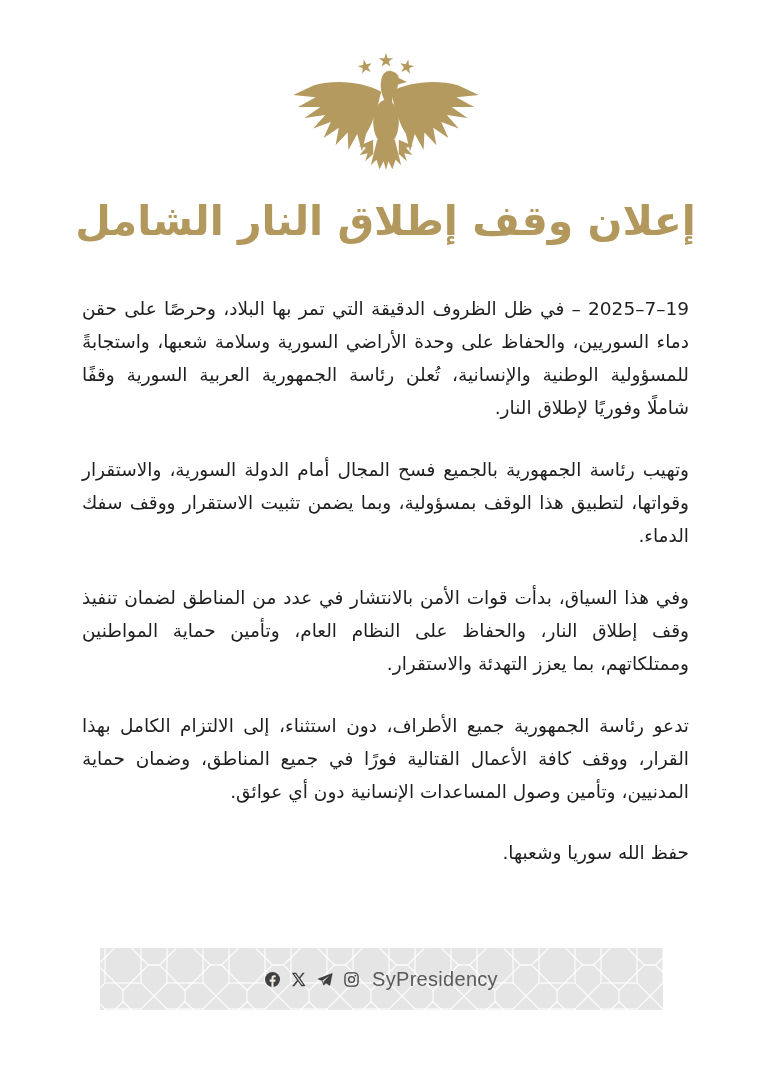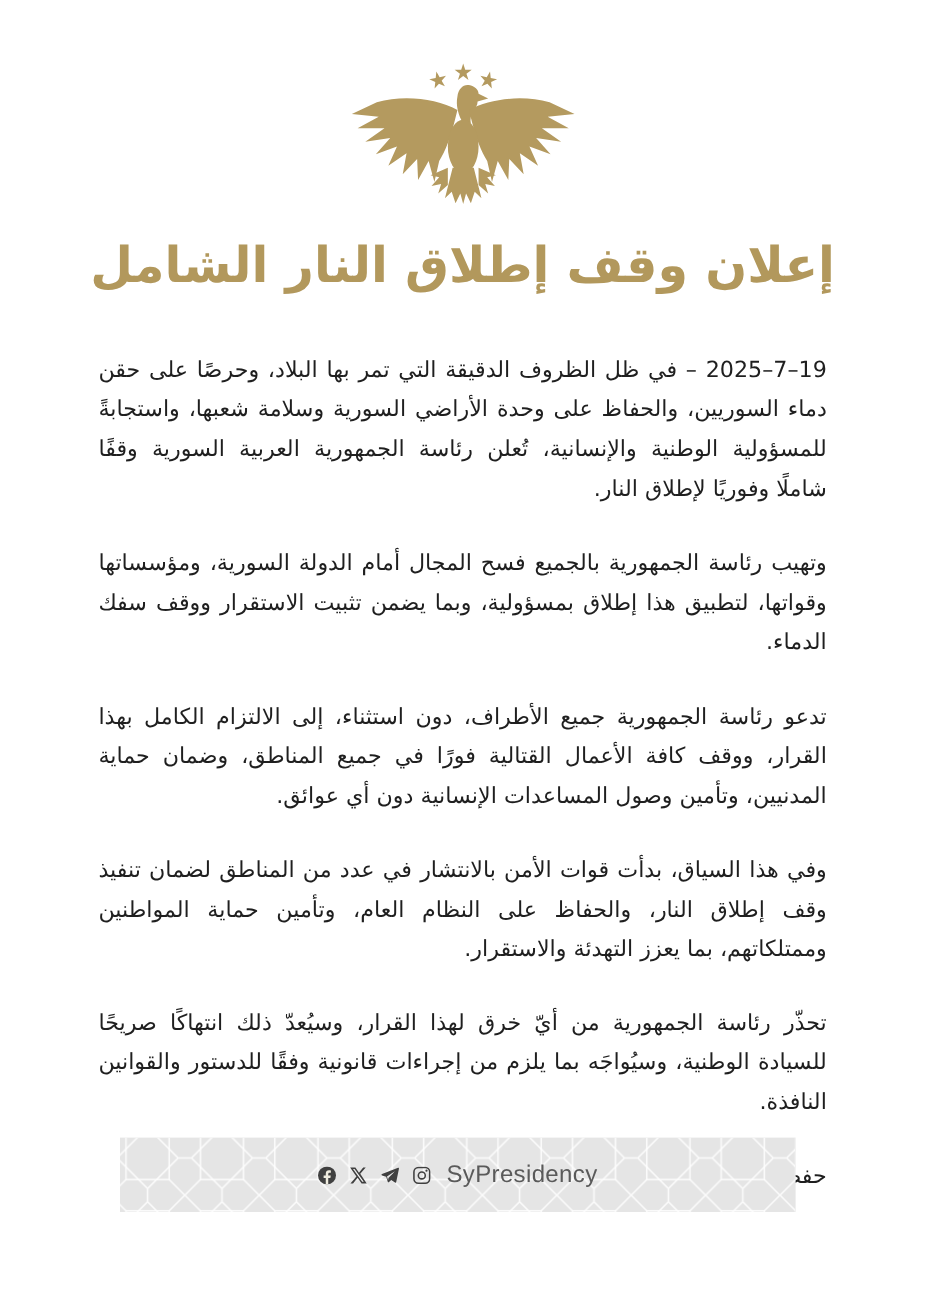--- a/index.html
+++ b/index.html
@@ -102,24 +102,23 @@
         <path d="M104,112 L86,120 L95,122 L87,131 L97,129 L94,139 L104,130 Z"></path>
         <path d="M136,112 L154,120 L145,122 L153,131 L143,129 L146,139 L136,130 Z"></path>
       </g>
     </svg>
   </div>
 
   <h1 class="doc-title">إعلان وقف إطلاق النار الشامل</h1>
 
   <div class="content">
     <p>19–7–2025 – في ظل الظروف الدقيقة التي تمر بها البلاد، وحرصًا على حقن دماء السوريين، والحفاظ على وحدة الأراضي السورية وسلامة شعبها، واستجابةً للمسؤولية الوطنية والإنسانية، تُعلن رئاسة الجمهورية العربية السورية وقفًا شاملًا وفوريًا لإطلاق النار.</p>
-    <p>وتهيب رئاسة الجمهورية بالجميع فسح المجال أمام الدولة السورية، ومؤسساتها وقواتها، لتطبيق هذا إطلاق بمسؤولية، وبما يضمن تثبيت الاستقرار ووقف سفك الدماء.</p>
+    <p>وتهيب رئاسة الجمهورية بالجميع فسح المجال أمام الدولة السورية، والاستقرار وقواتها، لتطبيق هذا الوقف بمسؤولية، وبما يضمن تثبيت الاستقرار ووقف سفك الدماء.</p>
+    <p>وفي هذا السياق، بدأت قوات الأمن بالانتشار في عدد من المناطق لضمان تنفيذ وقف إطلاق النار، والحفاظ على النظام العام، وتأمين حماية المواطنين وممتلكاتهم، بما يعزز التهدئة والاستقرار.</p>
     <p>تدعو رئاسة الجمهورية جميع الأطراف، دون استثناء، إلى الالتزام الكامل بهذا القرار، ووقف كافة الأعمال القتالية فورًا في جميع المناطق، وضمان حماية المدنيين، وتأمين وصول المساعدات الإنسانية دون أي عوائق.</p>
-    <p>وفي هذا السياق، بدأت قوات الأمن بالانتشار في عدد من المناطق لضمان تنفيذ وقف إطلاق النار، والحفاظ على النظام العام، وتأمين حماية المواطنين وممتلكاتهم، بما يعزز التهدئة والاستقرار.</p>
-    <p>تحذّر رئاسة الجمهورية من أيّ خرق لهذا القرار، وسيُعدّ ذلك انتهاكًا صريحًا للسيادة الوطنية، وسيُواجَه بما يلزم من إجراءات قانونية وفقًا للدستور والقوانين النافذة.</p>
     <p class="closing">حفظ الله سوريا وشعبها.</p>
   </div>
 
   <div class="footer-band">
     <svg class="band-pattern" viewBox="0 0 563 62" preserveAspectRatio="xMidYMid slice" aria-hidden="true">
       <defs>
         <pattern id="geo" width="62" height="62" patternUnits="userSpaceOnUse" patternTransform="translate(-8,-14)">
           <g fill="none" stroke="#ffffff" stroke-opacity="0.85" stroke-width="1.3">
             <rect x="13" y="13" width="36" height="36"></rect>
             <rect x="13" y="13" width="36" height="36" transform="rotate(45 31 31)"></rect>

